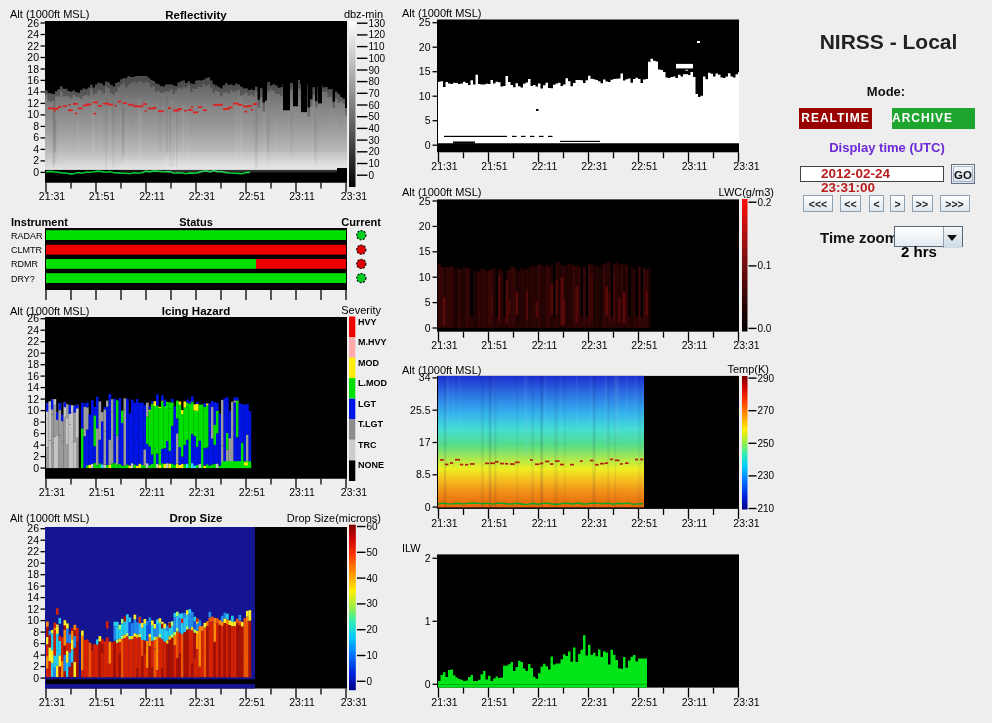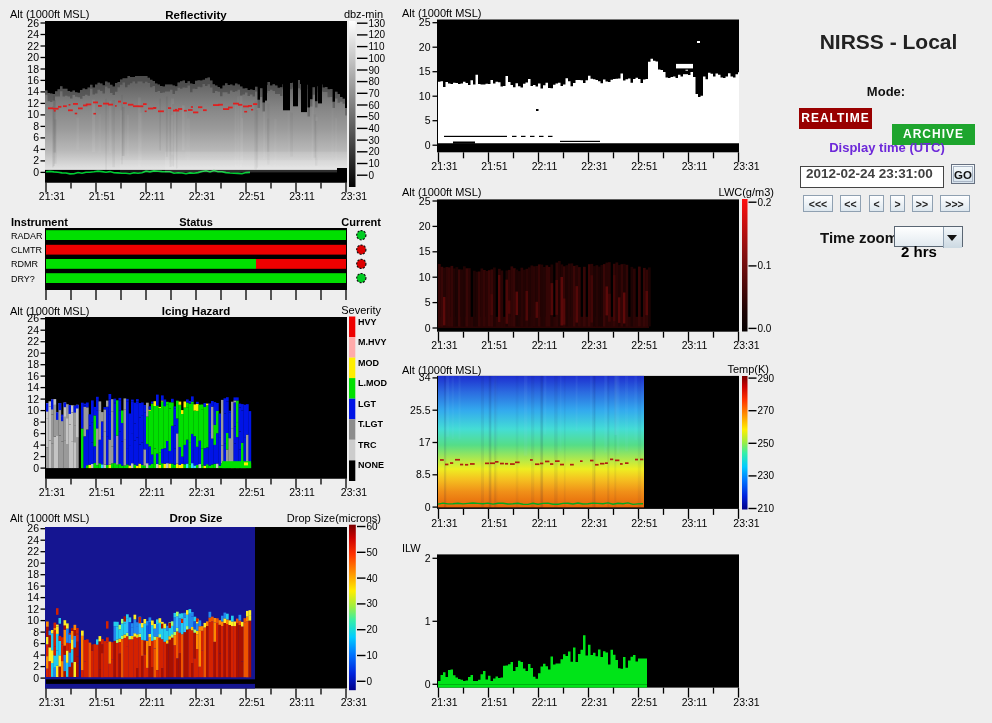--- a/index.html
+++ b/index.html
@@ -1377,23 +1377,23 @@
       <text x="494.5" y="705.5" font-size="10.5" text-anchor="middle" font-weight="normal" fill="#000">21:51</text>
       <text x="544.5" y="705.5" font-size="10.5" text-anchor="middle" font-weight="normal" fill="#000">22:11</text>
       <text x="594.5" y="705.5" font-size="10.5" text-anchor="middle" font-weight="normal" fill="#000">22:31</text>
       <text x="644.5" y="705.5" font-size="10.5" text-anchor="middle" font-weight="normal" fill="#000">22:51</text>
       <text x="694.5" y="705.5" font-size="10.5" text-anchor="middle" font-weight="normal" fill="#000">23:11</text>
       <text x="746.5" y="705.5" font-size="10.5" text-anchor="middle" font-weight="normal" fill="#000">23:31</text>
     </svg>
 <div style="position:absolute;left:786px;top:84px;width:200px;text-align:center;font-size:13px;font-weight:bold;color:#111;">Mode:</div>
 <div style="position:absolute;left:786px;top:30px;width:205px;text-align:center;font-size:21px;font-weight:bold;color:#222;">NIRSS - Local</div>
 <div style="position:absolute;left:799px;top:107.5px;width:73px;height:21px;background:#990000;color:#fff;font-size:12px;font-weight:bold;text-align:center;line-height:21px;letter-spacing:1px;">REALTIME</div>
-<div style="position:absolute;left:892px;top:107.5px;width:83px;height:21px;background:#1ea52e;color:#fff;font-size:12px;font-weight:bold;text-align:center;line-height:21px;letter-spacing:1px;margin-top:16px;">ARCHIVE</div>
+<div style="position:absolute;left:892px;top:107.5px;width:83px;height:21px;background:#1ea52e;color:#fff;font-size:12px;font-weight:bold;line-height:21px;letter-spacing:1px;">ARCHIVE</div>
 <div style="position:absolute;left:786px;top:139.5px;width:202px;text-align:center;font-size:13px;font-weight:bold;color:#6d28d9;">Display time (UTC)</div>
-<div style="position:absolute;left:800px;top:165.5px;width:144px;height:22px;background:#fff;border:1px solid #444;font-size:13.5px;font-weight:bold;padding-left:5px;line-height:14px;color:#404040;">2012-02-24 23:31:00</div>
+<div style="position:absolute;left:800px;top:165.5px;width:144px;height:16px;background:#fff;border:1px solid #444;font-size:13.5px;font-weight:bold;padding-left:20px;line-height:14px;color:#b91c1c;">2012-02-24 23:31:00</div>
 <div style="position:absolute;left:951px;top:163.5px;width:24px;height:20px;background:linear-gradient(#f6fafc,#d6e2ec);border:1px solid #667080;">
 <div style="position:absolute;left:1px;top:1px;right:1px;bottom:1px;border:1px solid #aab6c6;font-size:11.5px;font-weight:bold;text-align:right;line-height:16px;color:#111;">GO</div>
     </div>
 <div style="position:absolute;left:803px;top:194.9px;width:30px;height:17.5px;background:linear-gradient(#fefeff,#dde7ee);border:1px solid #8fa0b1;font-size:10.5px;font-weight:bold;text-align:center;line-height:17.5px;color:#222;">&lt;&lt;&lt;</div>
     <div style="position:absolute;left:840px;top:194.9px;width:21px;height:17.5px;background:linear-gradient(#fefeff,#dde7ee);border:1px solid #8fa0b1;font-size:10.5px;font-weight:bold;text-align:center;line-height:17.5px;color:#222;">&lt;&lt;</div>
     <div style="position:absolute;left:869px;top:194.9px;width:15px;height:17.5px;background:linear-gradient(#fefeff,#dde7ee);border:1px solid #8fa0b1;font-size:10.5px;font-weight:bold;text-align:center;line-height:17.5px;color:#222;">&lt;</div>
     <div style="position:absolute;left:890px;top:194.9px;width:15px;height:17.5px;background:linear-gradient(#fefeff,#dde7ee);border:1px solid #8fa0b1;font-size:10.5px;font-weight:bold;text-align:center;line-height:17.5px;color:#222;">&gt;</div>
     <div style="position:absolute;left:911.5px;top:194.9px;width:21px;height:17.5px;background:linear-gradient(#fefeff,#dde7ee);border:1px solid #8fa0b1;font-size:10.5px;font-weight:bold;text-align:center;line-height:17.5px;color:#222;">&gt;&gt;</div>
     <div style="position:absolute;left:939.5px;top:194.9px;width:30px;height:17.5px;background:linear-gradient(#fefeff,#dde7ee);border:1px solid #8fa0b1;font-size:10.5px;font-weight:bold;text-align:center;line-height:17.5px;color:#222;">&gt;&gt;&gt;</div>
 <div style="position:absolute;left:810px;top:229px;font-size:15px;font-weight:bold;color:#111;margin-left:10px;">Time zoom:</div>

